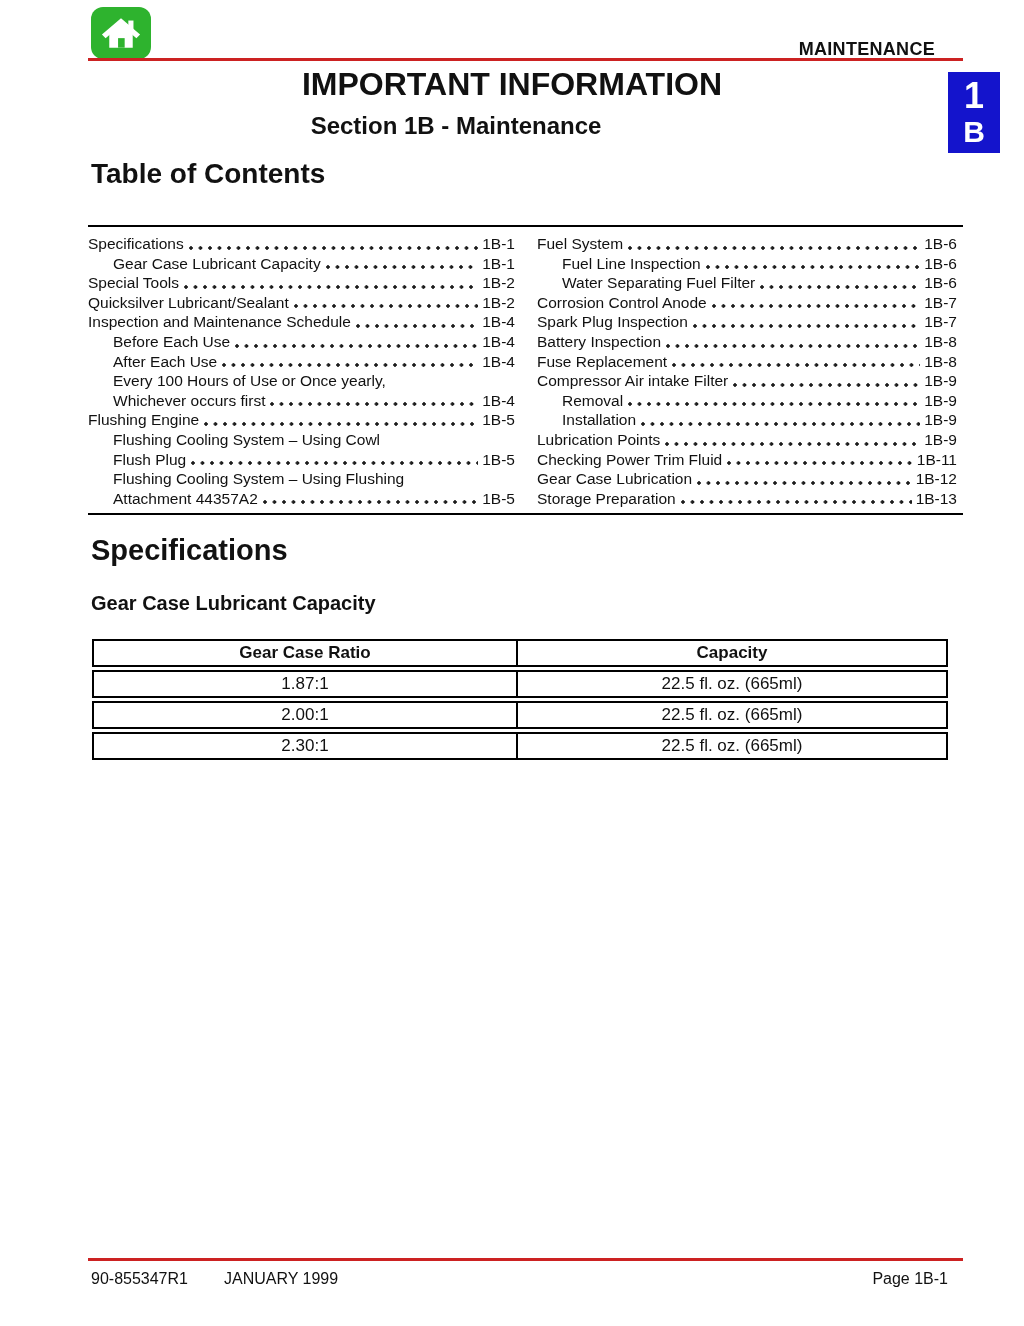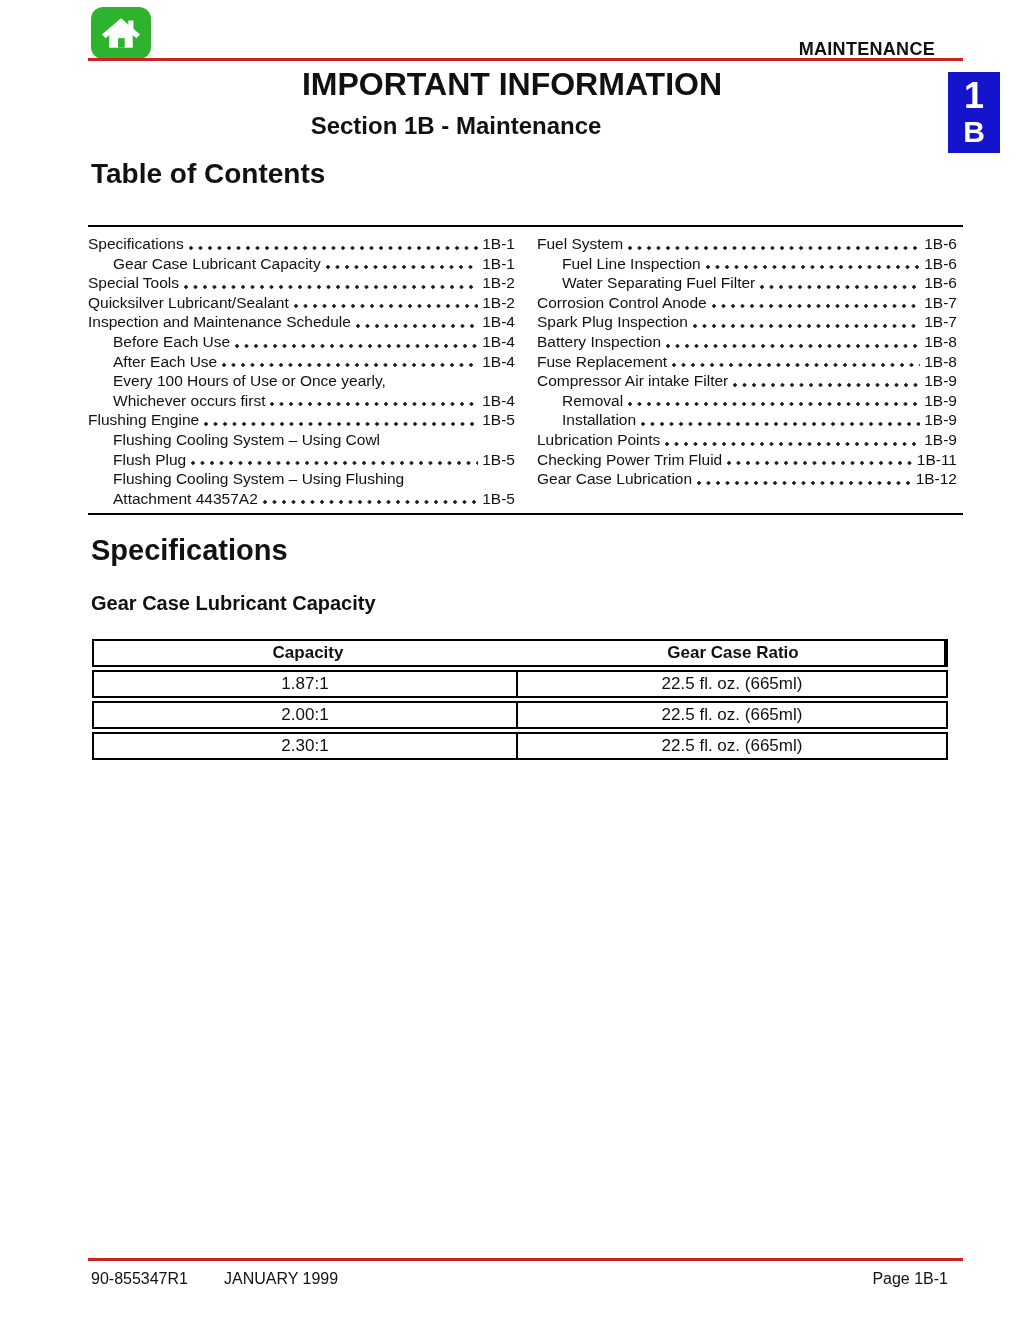--- a/index.html
+++ b/index.html
@@ -307,30 +307,35 @@
           <span class="toc-leader"></span>
           <span class="toc-page">1B-11</span>
         </div>
 
         <div class="toc-row">
           <span class="toc-text">Gear Case Lubrication</span>
           <span class="toc-leader"></span>
           <span class="toc-page">1B-12</span>
         </div>
 
+        <div class="toc-row">
+          <span class="toc-text">Storage Preparation</span>
+          <span class="toc-leader"></span>
+          <span class="toc-page">1B-13</span>
+        </div>
       </div>
   </div>
 
   <div class="spec-heading">Specifications</div>
   <div class="spec-subheading">Gear Case Lubricant Capacity</div>
 
   <div class="spec-table">
     <div class="spec-row head">
+      <div class="spec-cell c1">Gear Case Ratio</div>
       <div class="spec-cell c2">Capacity</div>
-      <div class="spec-cell c1">Gear Case Ratio</div>
     </div>
     <div>
 
         <div class="spec-row">
           <div class="spec-cell c1">1.87:1</div>
           <div class="spec-cell c2">22.5 fl. oz. (665ml)</div>
         </div>
 
         <div class="spec-row">
           <div class="spec-cell c1">2.00:1</div>

